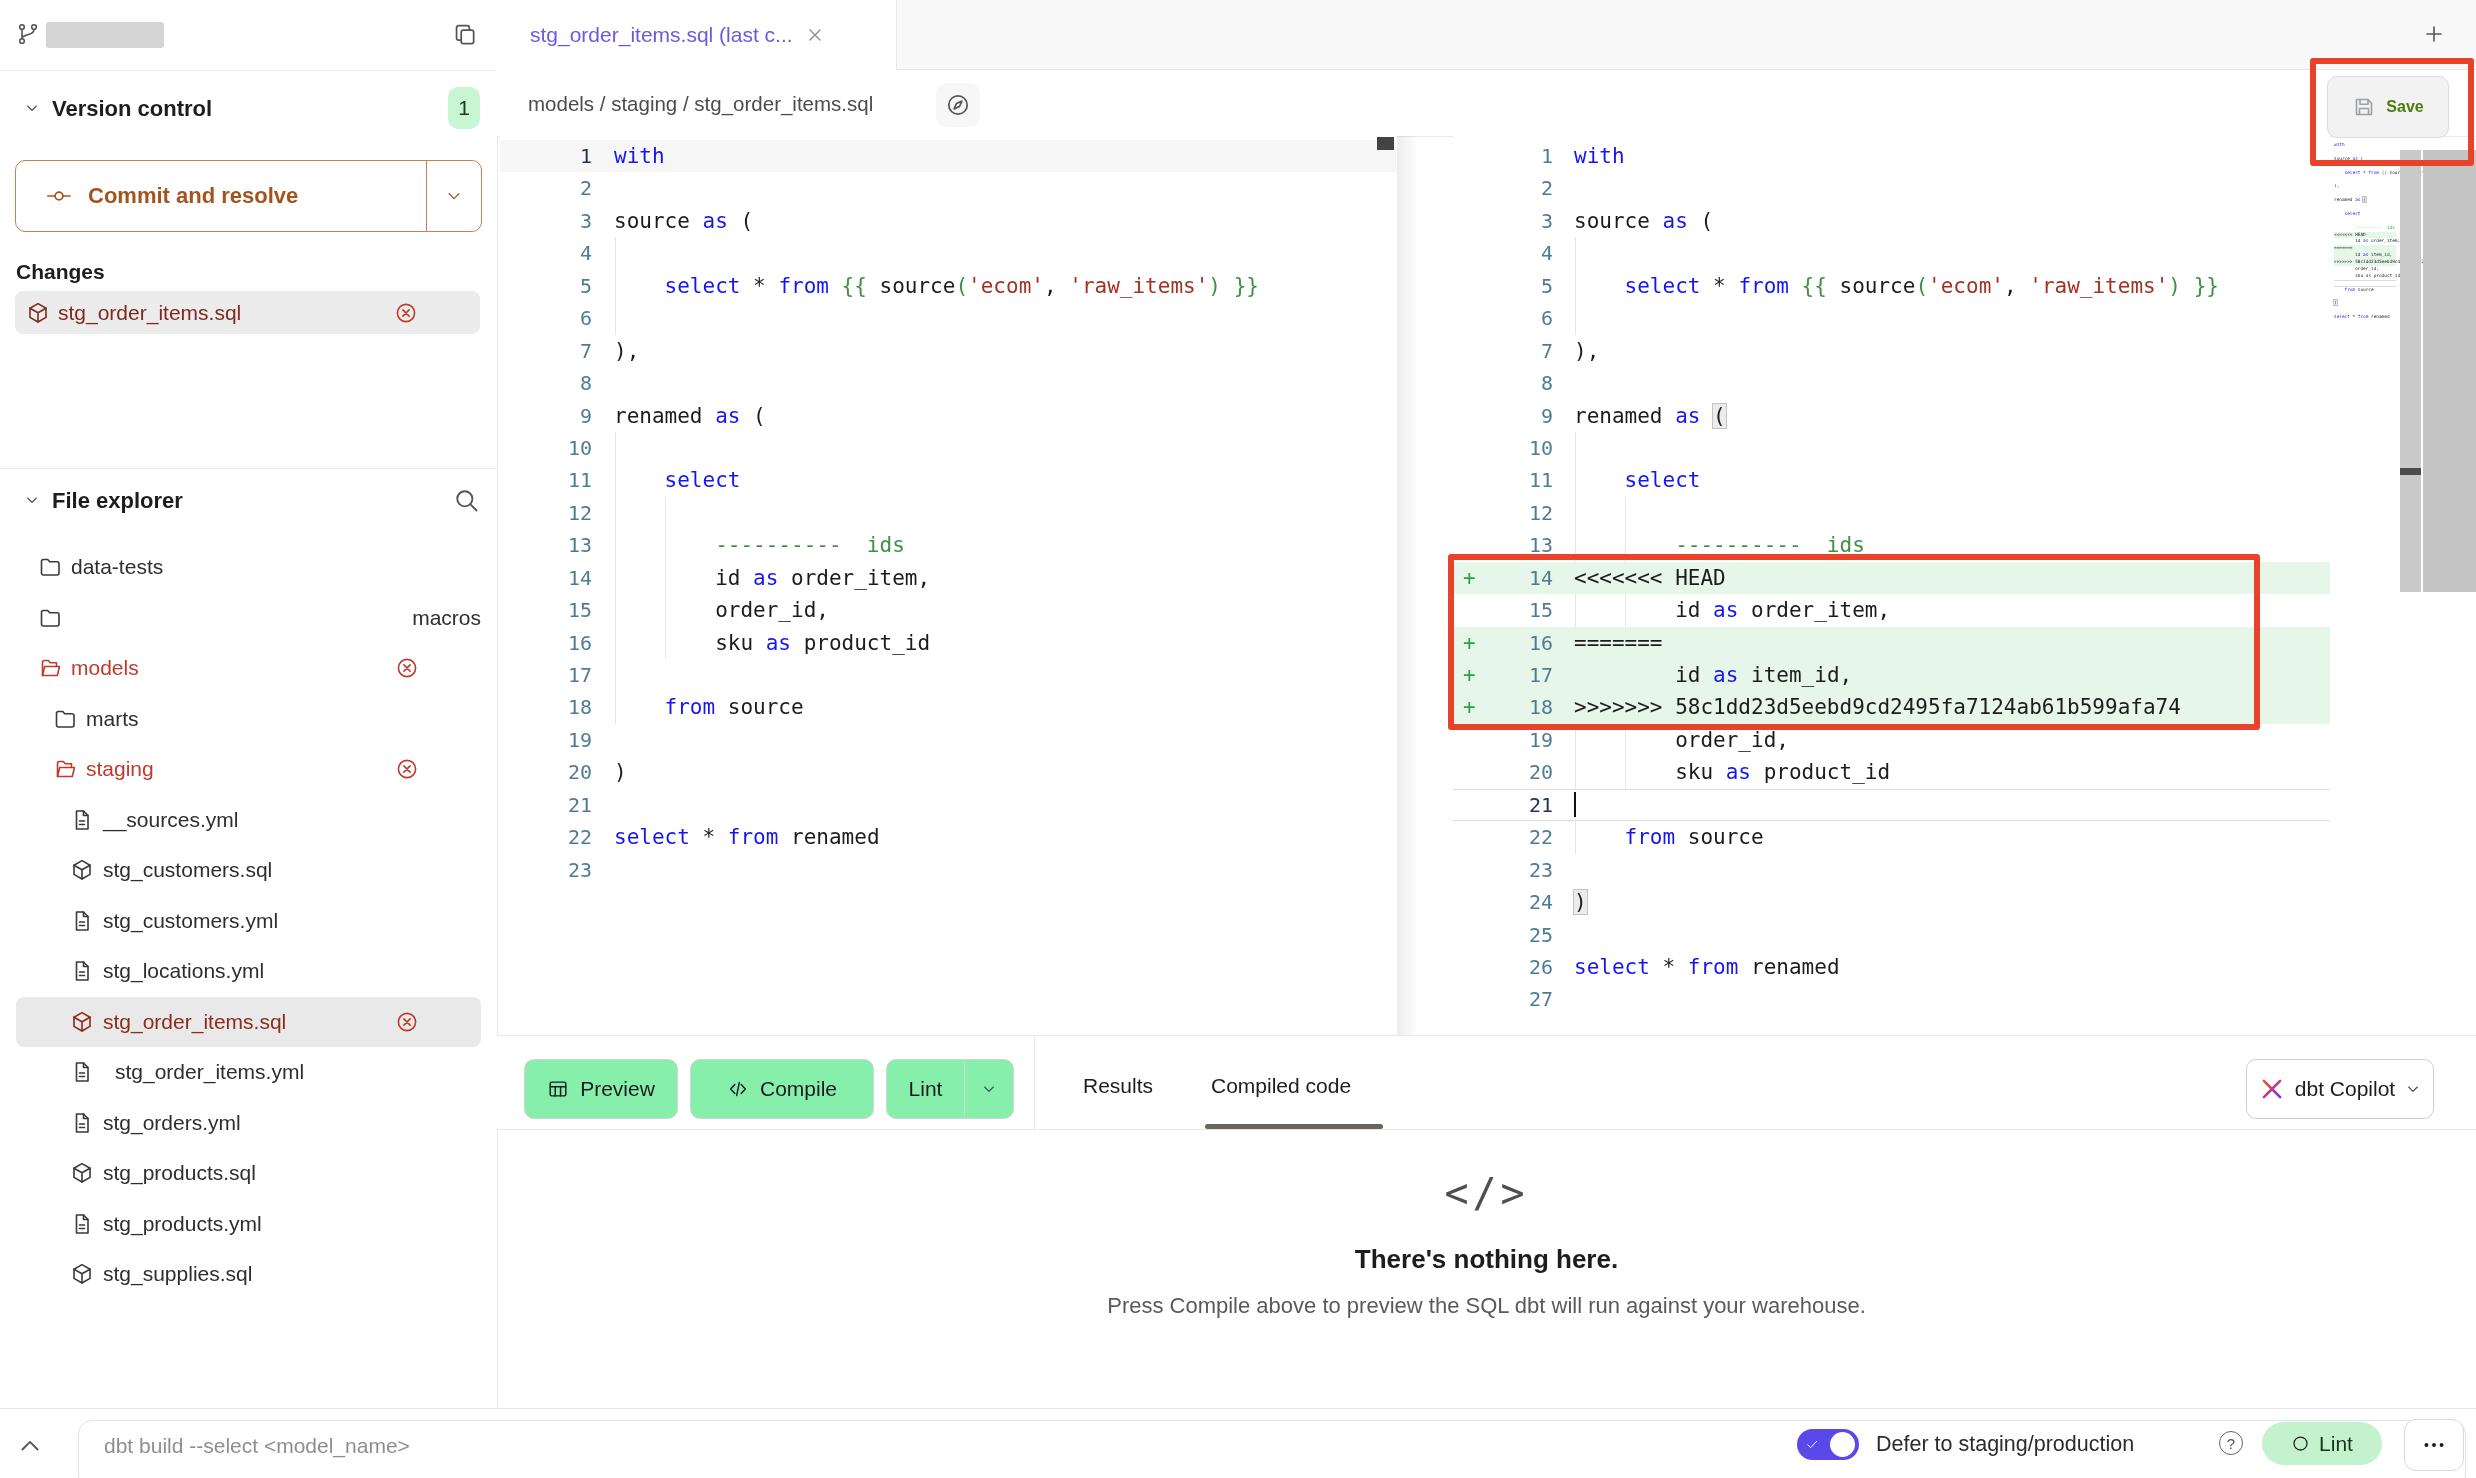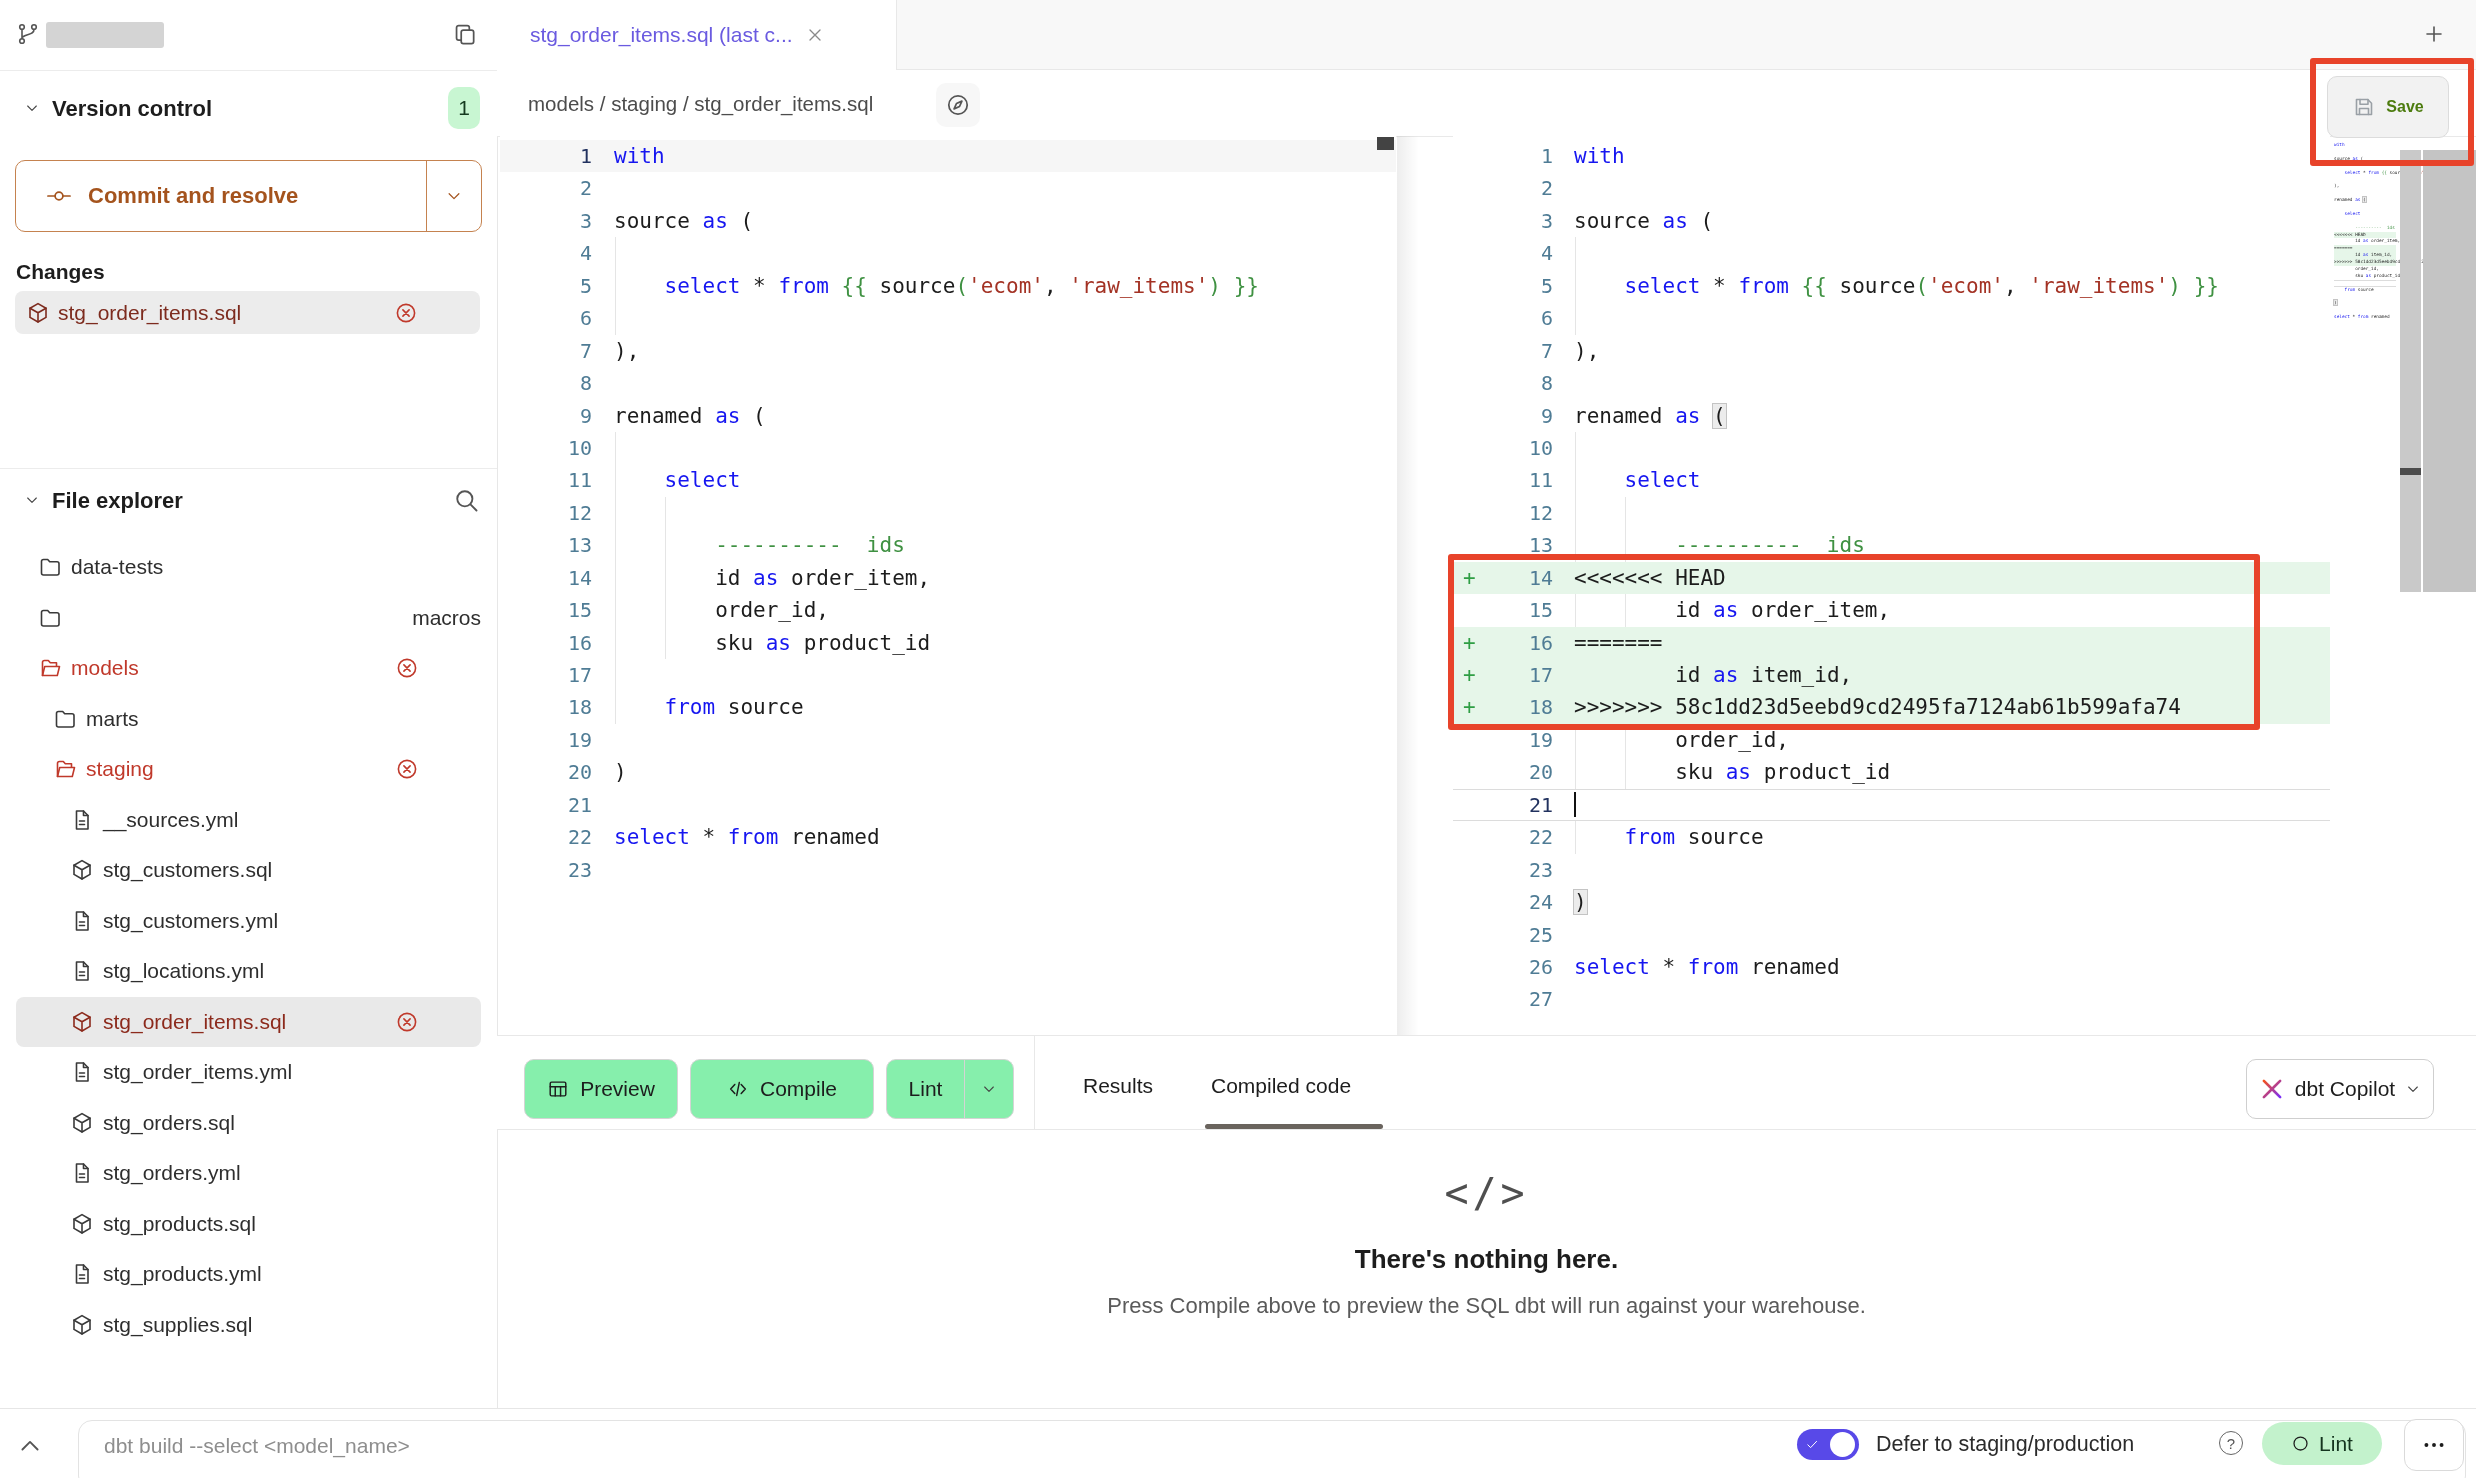--- a/index.html
+++ b/index.html
@@ -321,37 +321,28 @@
             </svg>
           </span>
           <span class="flbl">stg_order_items.sql</span>
           <span class="remove-x">
             <svg viewBox="0 0 24 24" width="100%" height="100%" fill="none" stroke="currentColor" stroke-width="1.6" stroke-linecap="round" stroke-linejoin="round">
               <circle cx="12" cy="12" r="8.6"></circle>
               <path d="M8.9 8.9l6.2 6.2M15.1 8.9l-6.2 6.2"></path>
             </svg>
           </span>
         </div>
-        <div class="fx-row" style="padding-left: 54px;">
+        <div class="fx-row" style="padding-left: 54px; gap: 12px;">
           <span class="ficon">
             <svg viewBox="0 0 24 24" width="100%" height="100%" fill="none" stroke="currentColor" stroke-width="1.6" stroke-linecap="round" stroke-linejoin="round">
               <path d="M6.5 3h7L18 7.5V21H6.5z"></path>
               <path d="M13.5 3v4.5H18M9.5 13h5M9.5 16.5h5"></path>
             </svg>
           </span>
           <span class="flbl">stg_order_items.yml</span>
-        </div>
-        <div class="fx-row" style="padding-left: 54px;">
-          <span class="ficon">
-            <svg viewBox="0 0 24 24" width="100%" height="100%" fill="none" stroke="currentColor" stroke-width="1.6" stroke-linecap="round" stroke-linejoin="round">
-              <path d="M12 2.6l8 4.6v9.2l-8 4.6-8-4.6V7.2z"></path>
-              <path d="M12 11.8L4 7.2M12 11.8l8-4.6M12 11.8v9.2"></path>
-            </svg>
-          </span>
-          <span class="flbl">stg_orders.sql</span>
         </div>
         <div class="fx-row" style="padding-left: 54px;">
           <span class="ficon">
             <svg viewBox="0 0 24 24" width="100%" height="100%" fill="none" stroke="currentColor" stroke-width="1.6" stroke-linecap="round" stroke-linejoin="round">
               <path d="M6.5 3h7L18 7.5V21H6.5z"></path>
               <path d="M13.5 3v4.5H18M9.5 13h5M9.5 16.5h5"></path>
             </svg>
           </span>
           <span class="flbl">stg_orders.yml</span>
         </div>

